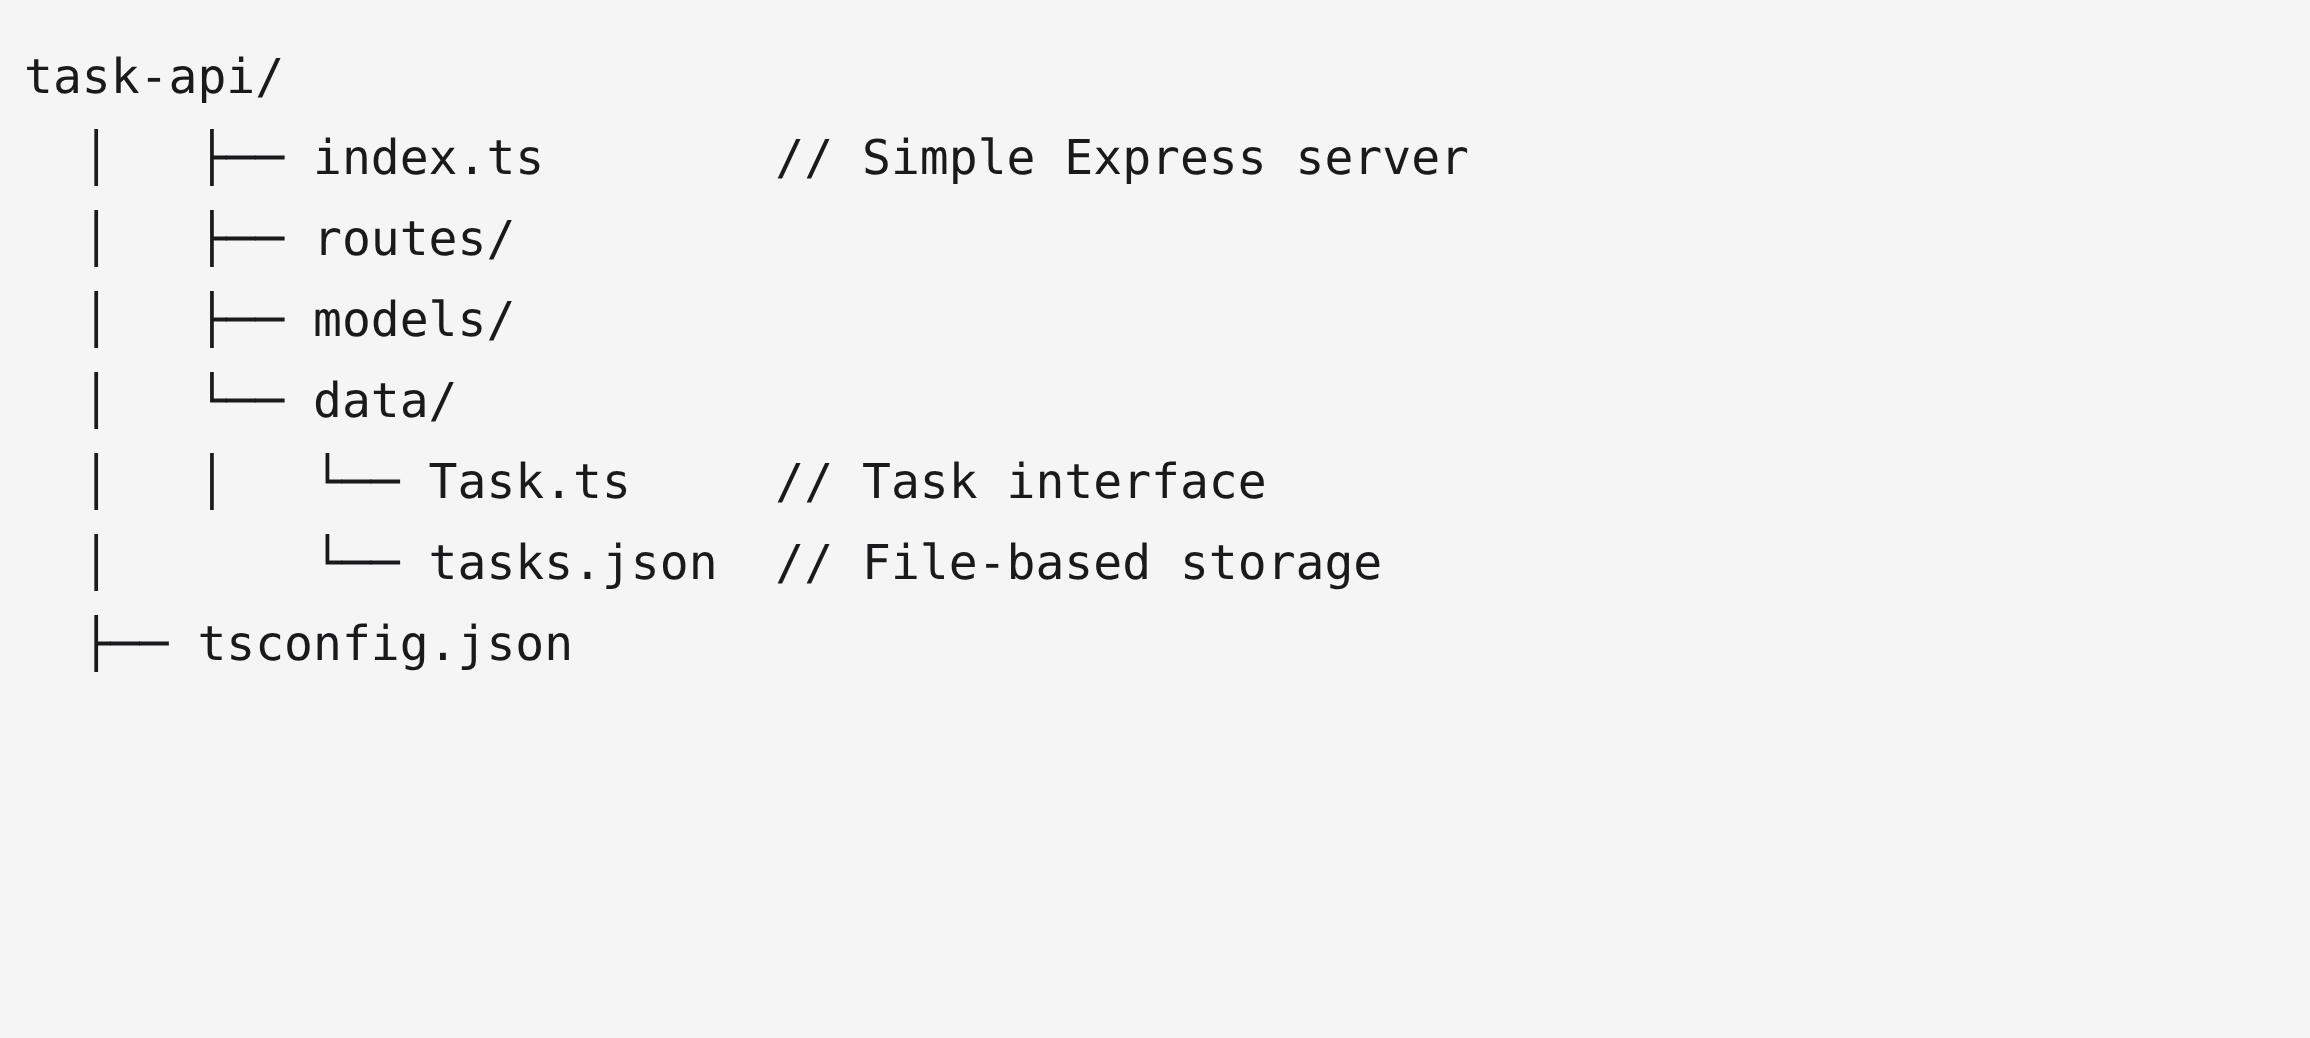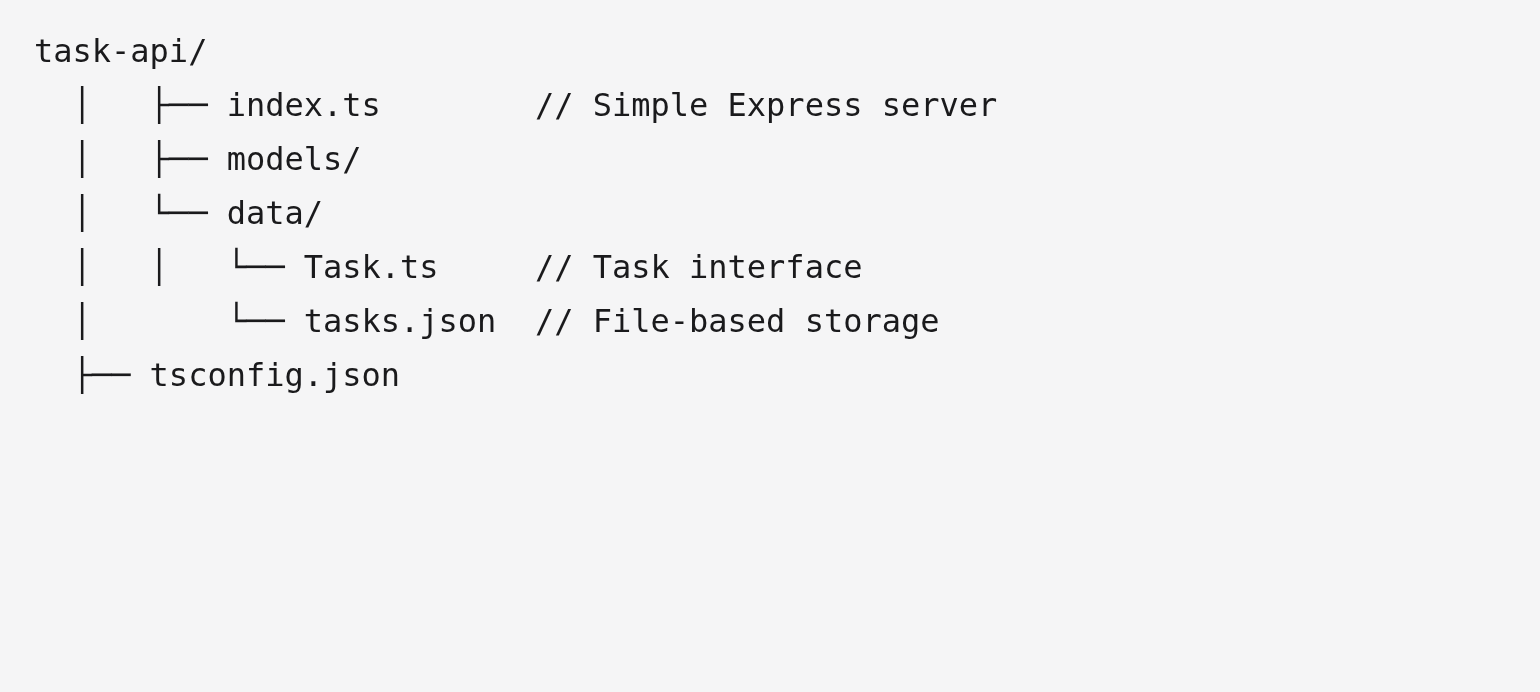--- a/index.html
+++ b/index.html
@@ -9,21 +9,21 @@
   body {
     width: 1540px;
     height: 692px;
     background: #f5f5f6;
     overflow: hidden;
   }
   .code-block {
     box-sizing: border-box;
     width: 1240px;
     height: 692px;
-    padding: 24px 20px 0 34px;
+    padding: 24px 20px 0 16px;
   }
   .tree {
     color: #1a1a1c;
   }
   .tree-line {
     white-space: pre;
     font-family: "DejaVu Sans Mono", "Liberation Mono", monospace;
     font-size: 32px;
     line-height: 54px;
     height: 54px;
@@ -31,19 +31,20 @@
   }
 </style>
 </head>
 <body>
 
 <main class="code-block">
   <div class="tree">
 
   <div class="tree-line">task-api/</div>
       <div class="tree-line">  │   ├── index.ts        // Simple Express server</div>
+      <div class="tree-line">  │   ├── routes/</div>
       <div class="tree-line">  │   ├── models/</div>
       <div class="tree-line">  │   └── data/</div>
       <div class="tree-line">  │   │   └── Task.ts     // Task interface</div>
       <div class="tree-line">  │       └── tasks.json  // File-based storage</div>
       <div class="tree-line">  ├── tsconfig.json</div>
     </div>
 </main>
 
 </body></html>

